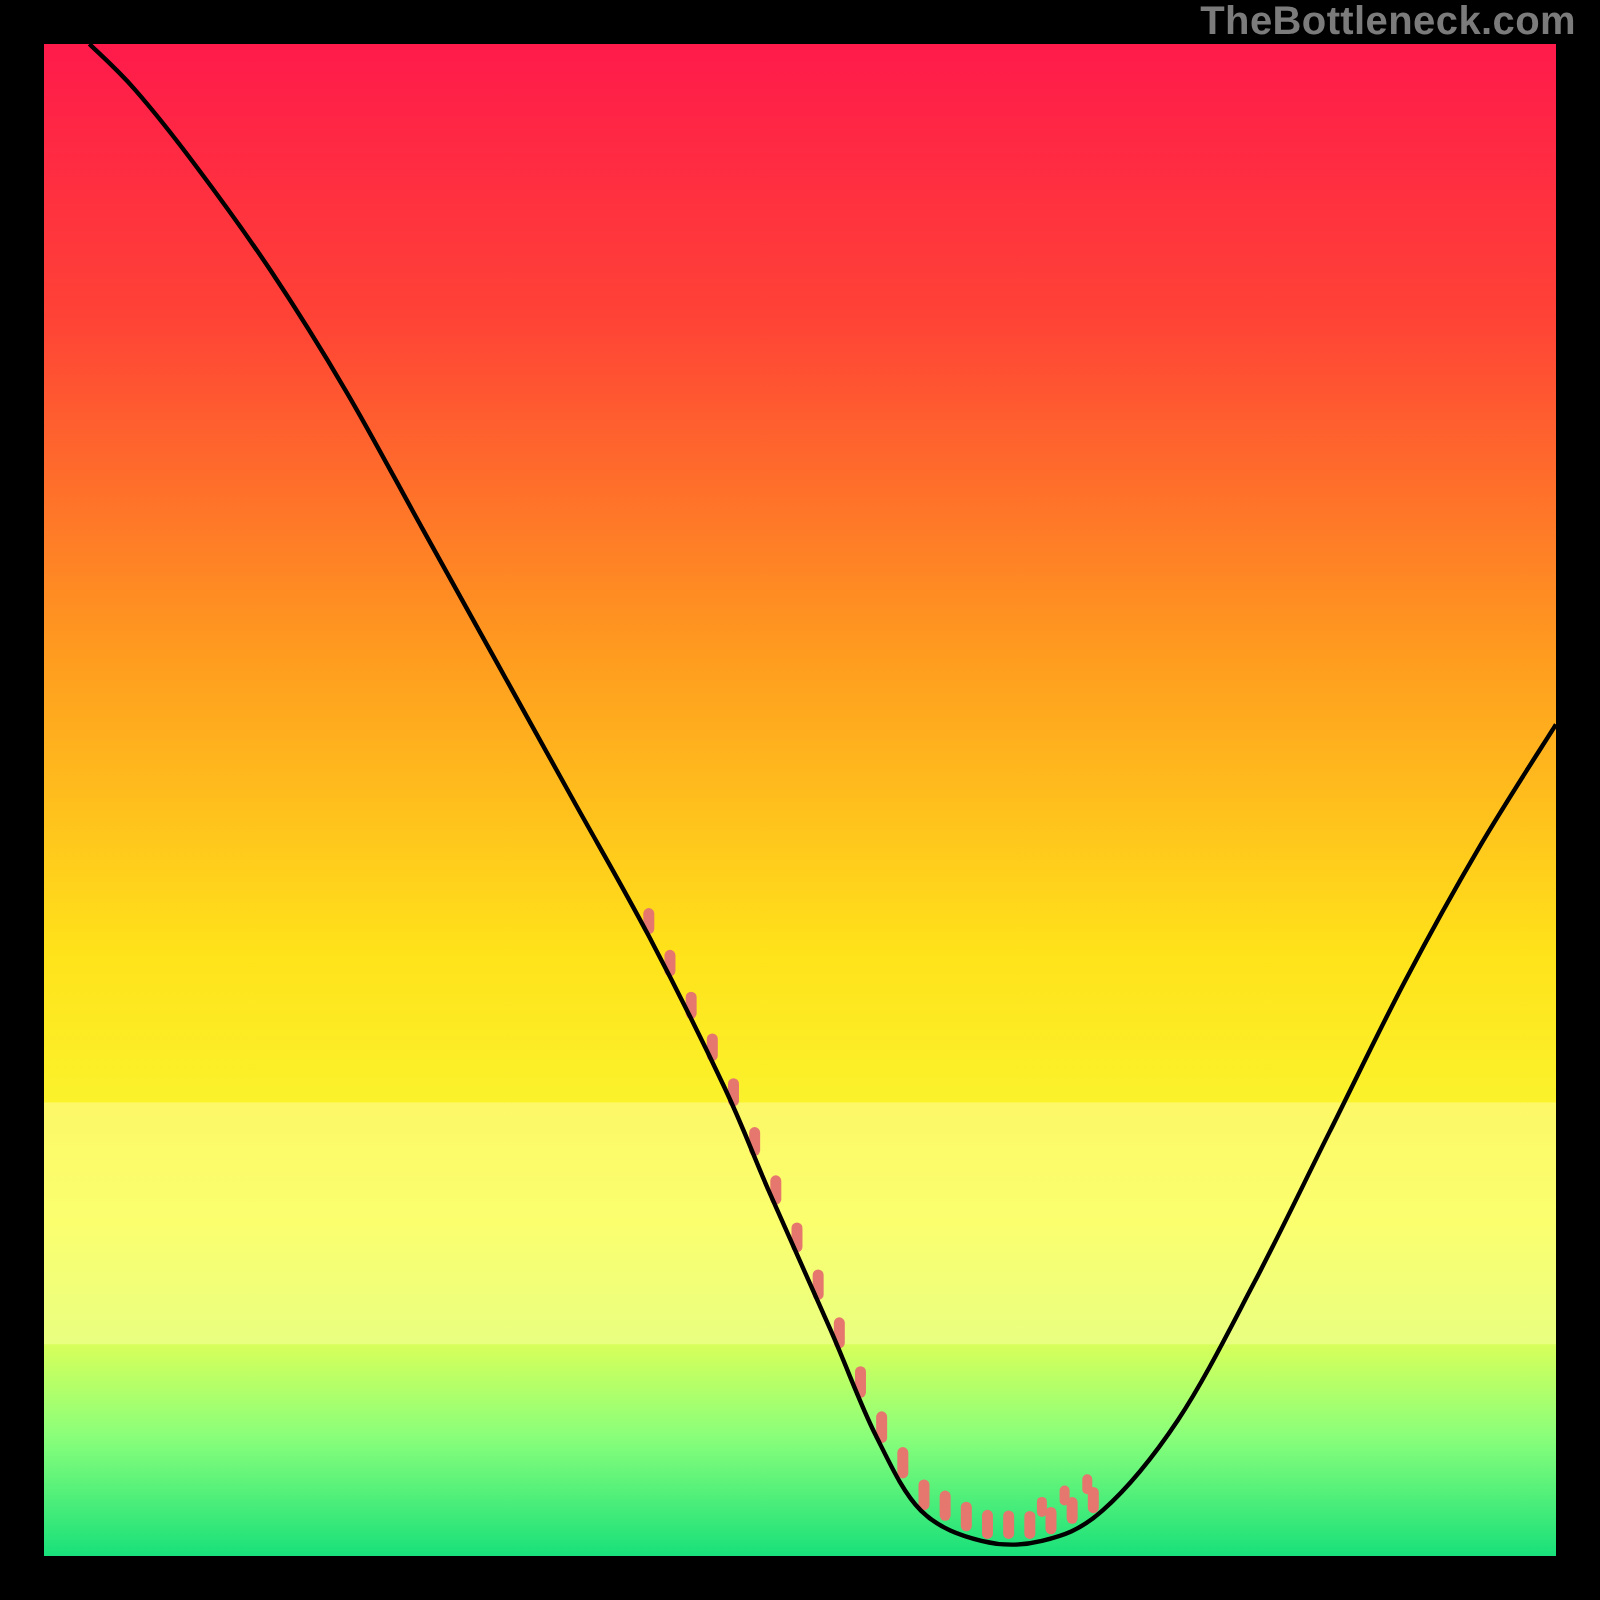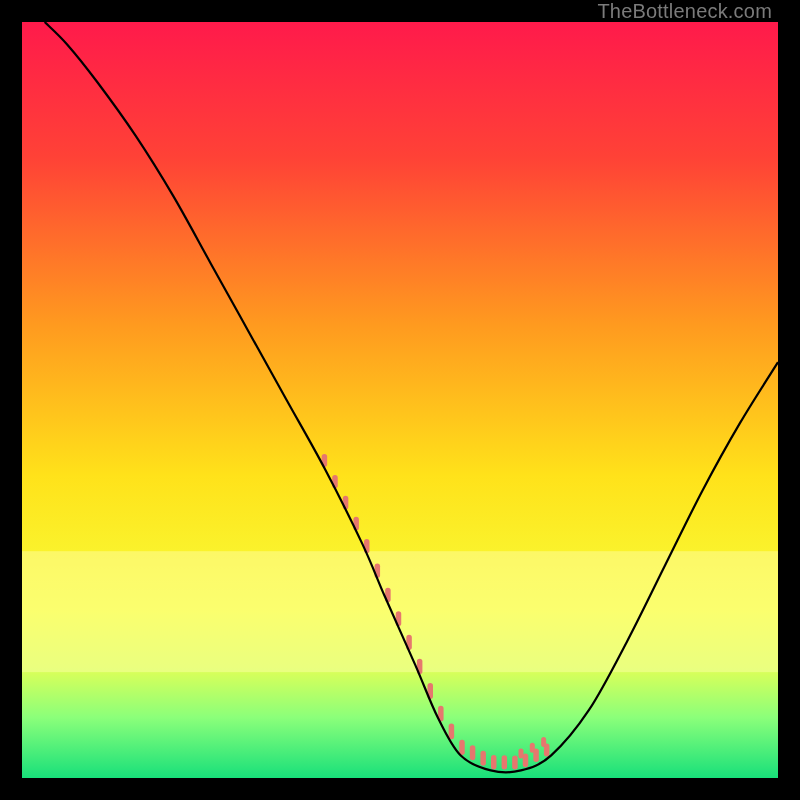--- a/index.html
+++ b/index.html
@@ -15,24 +15,24 @@
     position: absolute;
     left: 22px;
     top: 22px;
     width: 756px;
     height: 756px;
     background: #000;
   }
   .watermark {
     position: absolute;
     top: 0px;
-    right: 28px;
+    right: 12px;
     color: #7b7b7b;
     font-size: 20px;
-    font-weight: 400;
+    font-weight: 700;
     letter-spacing: 0.2px;
     z-index: 10;
     user-select: none;
   }
   svg { display: block; }
 </style>
 </head>
 <body>
 
 <div class="watermark">TheBottleneck.com</div>

